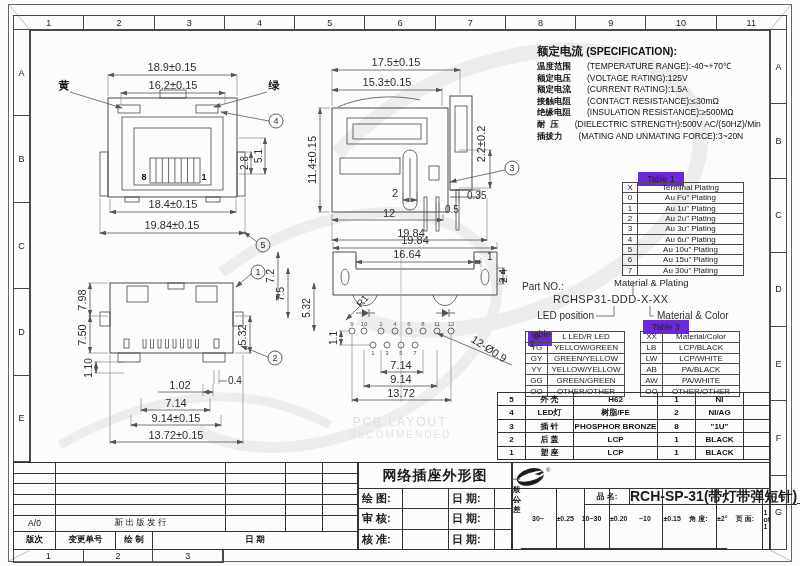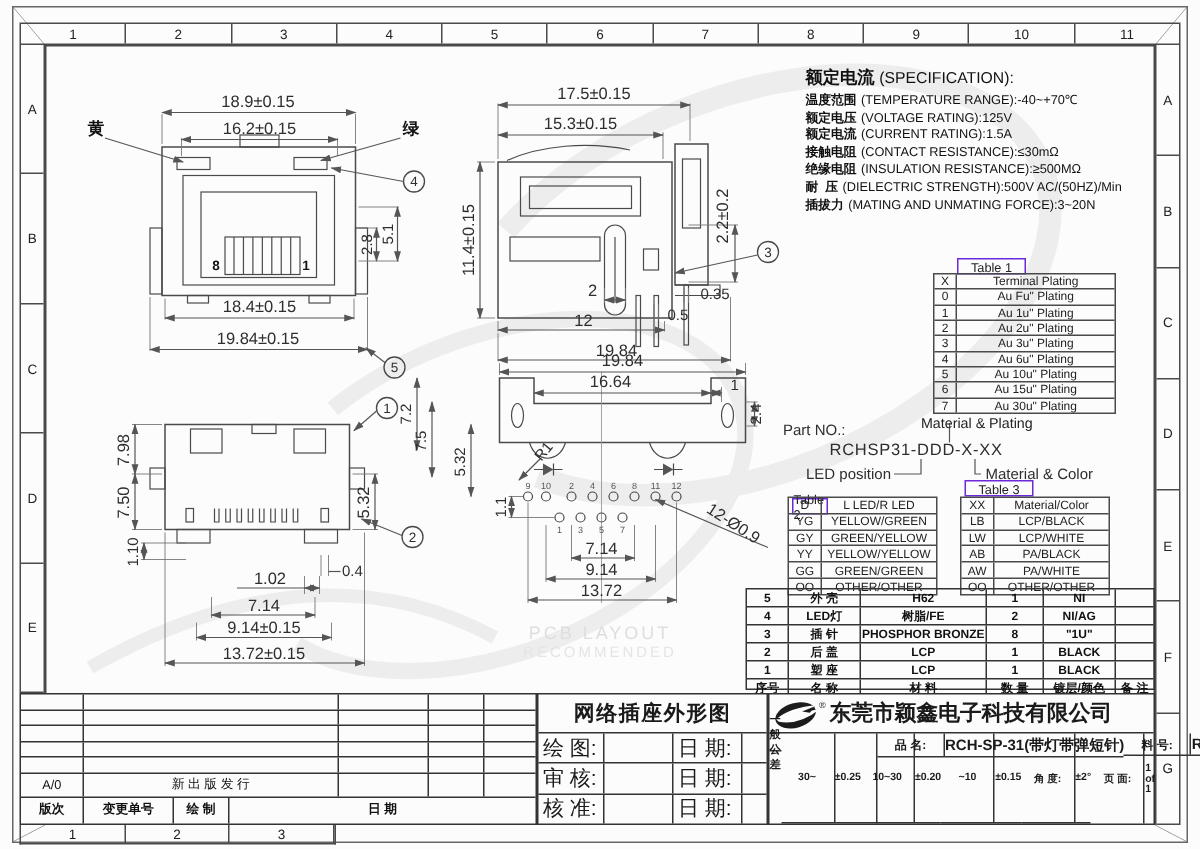--- a/index.html
+++ b/index.html
@@ -11,24 +11,24 @@
   .zt{left:13px;top:15px;width:774px;height:15px;display:flex;border:1px solid #4a4a4a}
   .zt>div{flex:1;border-right:1px solid #4a4a4a;font-size:9px;color:#222;display:flex;align-items:center;justify-content:center}
   .zt>div:last-child{border-right:none}
   .zl{left:13px;top:30px;width:17px;height:432px;display:flex;flex-direction:column;border-left:1px solid #4a4a4a;border-right:1px solid #4a4a4a}
   .zr{left:770px;top:30px;width:17px;height:520px;display:flex;flex-direction:column;border-left:1px solid #4a4a4a;border-right:1px solid #4a4a4a}
   .zl>div,.zr>div{flex:1;border-bottom:1px solid #4a4a4a;font-size:9px;color:#222;display:flex;align-items:center;justify-content:center}
   .zb{left:13px;top:550px;width:211px;height:13px;display:flex;border:1px solid #4a4a4a;border-top:none}
   .zb>div{width:70px;border-right:1px solid #4a4a4a;font-size:9px;display:flex;align-items:center;justify-content:center}
   .spec{left:537px;top:44px;width:234px;font-size:8.5px;color:#111}
   .spec .tt{font-size:11.5px;font-weight:bold;margin-bottom:2px;white-space:nowrap}
-  .spec .tt span{font-size:10.5px;font-weight:normal}
+  .spec .tt span{font-size:10.5px;font-weight:bold}
   .sl{display:flex;line-height:11.6px;white-space:pre}
-  .sl b{margin-right:3px}
-  .t-tab{position:absolute;border:1px solid #6d28d9;font-size:8.5px;display:flex;align-items:center;justify-content:center;color:#222}
+  .sl b{margin-right:16px}
+  .t-tab{position:absolute;border:7px solid #6d28d9;font-size:8.5px;display:flex;align-items:center;justify-content:center;color:#222}
   .dtable{position:absolute;border:1px solid #4a4a4a;display:flex;flex-direction:column;font-size:8px;color:#222}
   .dtable .r{display:flex;flex:1;border-bottom:1px solid #4a4a4a}
   .dtable .r:last-child{border-bottom:none}
   .dtable .k{border-right:1px solid #4a4a4a;display:flex;align-items:center;justify-content:center}
   .dtable .v{flex:1;display:flex;align-items:center;justify-content:center;white-space:nowrap}
   .t1{left:622px;top:182px;width:122px;height:94px}
   .t1 .k{width:15px}
   .t2{left:525px;top:331px;width:100px;height:66px}
   .t3{left:640px;top:331px;width:100px;height:66px}
   .t2 .k,.t3 .k{width:22px}
@@ -39,40 +39,40 @@
   .bom .r>div{display:flex;align-items:center;justify-content:center;border-right:1px solid #333;white-space:nowrap}
   .bom .c1{width:28px}.bom .c2{width:48px}.bom .c3{width:84px}.bom .c4{width:38px}.bom .c5{width:48px}.bom .c6{flex:1;border-right:none!important}
   .rev{left:13px;top:462px;width:345px;height:88px;border:1px solid #333;display:flex;flex-direction:column;font-size:8.5px;color:#111;background:#fcfcfc}
   .rev .rr{display:flex;border-bottom:1px solid #333;flex:1}
   .rev .re{flex:none;height:16px}
   .rev .rh{flex:none;height:17px;border-bottom:none;font-weight:bold}
   .rev .rr>div{display:flex;align-items:center;justify-content:center;border-right:1px solid #333;white-space:nowrap}
   .rev .v1{width:42px}.rev .v2{width:170px}.rev .v3{width:60px}.rev .v4{width:37px}.rev .v5{flex:1;border-right:none!important}
   .tb{left:358px;top:462px;width:154px;height:88px;border:1px solid #333;display:flex;flex-direction:column;background:#fcfcfc}
   .tb .tt{height:26px;border-bottom:1px solid #333;display:flex;align-items:center;justify-content:center;font-weight:bold;font-size:14px;letter-spacing:1px;white-space:nowrap}
-  .tb .sr{flex:1;display:flex;border-bottom:1px solid #333;font-size:14px;font-weight:normal}
+  .tb .sr{flex:1;display:flex;border-bottom:1px solid #333;font-size:11px;font-weight:bold}
   .tb .sr:last-child{border-bottom:none}
   .tb .sr>div{display:flex;align-items:center;border-right:1px solid #333;padding-left:3px;white-space:nowrap}
   .tb .l1{width:44px}.tb .l2{width:46px}.tb .l3{width:46px}.tb .l4{flex:1;border-right:none!important}
   .rb{left:512px;top:462px;width:258px;height:88px;border:1px solid #333;display:flex;flex-direction:column;background:#fcfcfc}
   .comp{height:26px;border-bottom:1px solid #333;display:flex;align-items:center;padding:0 1px;gap:1px}
   .comp .nm{font-size:14.5px;font-weight:bold;white-space:nowrap}
   .low{flex:1;display:flex}
   .tol{width:72px;border-right:1px solid #333;display:flex;font-size:7px;font-weight:bold}
   .tol .th{height:12px;border-bottom:1px solid #333;display:flex;align-items:center;justify-content:center;font-size:7.5px}
   .tol .tr{flex:1;display:flex;border-bottom:1px solid #333}
   .tol .tr:last-child{border-bottom:none}
   .tol .ta{width:36px;border-right:1px solid #333;display:flex;align-items:center;justify-content:center}
   .tol .tc{flex:1;display:flex;align-items:center;justify-content:center}
   .flds{flex:1;display:flex;flex-direction:row;font-size:8px}
   .fr{display:flex;border-bottom:1px solid #333}
   .fr1{height:16px}.fr2{height:15px}.fr3{height:16px}.fr4{flex:1;border-bottom:none}
   .fr>div{display:flex;align-items:center;justify-content:center;border-right:1px solid #333;white-space:nowrap}
   .fl{width:45px;font-weight:bold}
-  .fv{flex:1;font-size:10px;font-weight:bold;border-right:none!important}
+  .fv{flex:1;font-size:14px;font-weight:bold;border-right:none!important}
   .fv2{width:55px;font-size:9px;font-weight:bold}
   .fd4{width:41px;border-right:none!important}
   .fa{width:28px;font-weight:bold;font-size:7.5px}
   .fb{width:38px;font-size:7.5px;font-weight:bold}
   .fc{width:42px;font-size:7.5px;font-weight:bold}
   .fd{width:35px;font-size:7.5px;font-weight:bold}
   .fe{flex:1;border-right:none!important}
   svg text{font-family:"Liberation Sans",sans-serif;fill:#2e2e2e}
   .ln{stroke:#4a4a4a;stroke-width:1;fill:none}
   .ln2{stroke:#4a4a4a;stroke-width:.8;fill:none}
@@ -492,28 +492,20 @@
         <div class="c6"></div>
       </div>
     <div class="r">
         <div class="c1">1</div>
         <div class="c2">塑 座</div>
         <div class="c3">LCP</div>
         <div class="c4">1</div>
         <div class="c5">BLACK</div>
         <div class="c6"></div>
       </div>
-    <div class="r">
-        <div class="c1">序号</div>
-        <div class="c2">名  称</div>
-        <div class="c3">材      料</div>
-        <div class="c4">数  量</div>
-        <div class="c5">镀层/颜色</div>
-        <div class="c6">备  注</div>
-      </div>
   </div>
 
   <div class="abs rev">
     <div class="rr">
         <div class="v1"></div>
         <div class="v2"></div>
         <div class="v3"></div>
         <div class="v4"></div>
         <div class="v5"></div>
       </div>
@@ -583,21 +575,20 @@
   </div>
 
   <div class="abs rb">
     <div class="comp">
       <svg width="38" height="24" viewBox="0 0 44 26">
         <ellipse cx="19" cy="14" rx="16" ry="9.5" transform="rotate(-16 19 14)" fill="#1c1c1c"></ellipse>
         <path d="M4,17 Q14,8 36,6 L28,11 L38,9 Q22,22 6,19 Z" fill="#fcfcfc"></path>
         <path d="M24,11 L34,7 L30,12 Z" fill="#1c1c1c"></path>
         <text x="37" y="8" font-size="7" fill="#222">®</text>
       </svg>
-      <div class="nm">东莞市颖鑫电子科技有限公司</div>
     </div>
     <div class="low">
       <div class="tol">
         <div class="th">一 般 公 差</div>
         <div class="tr">
             <div class="ta">30~</div>
             <div class="tc">±0.25</div>
           </div>
         <div class="tr">
             <div class="ta">10~30</div>

